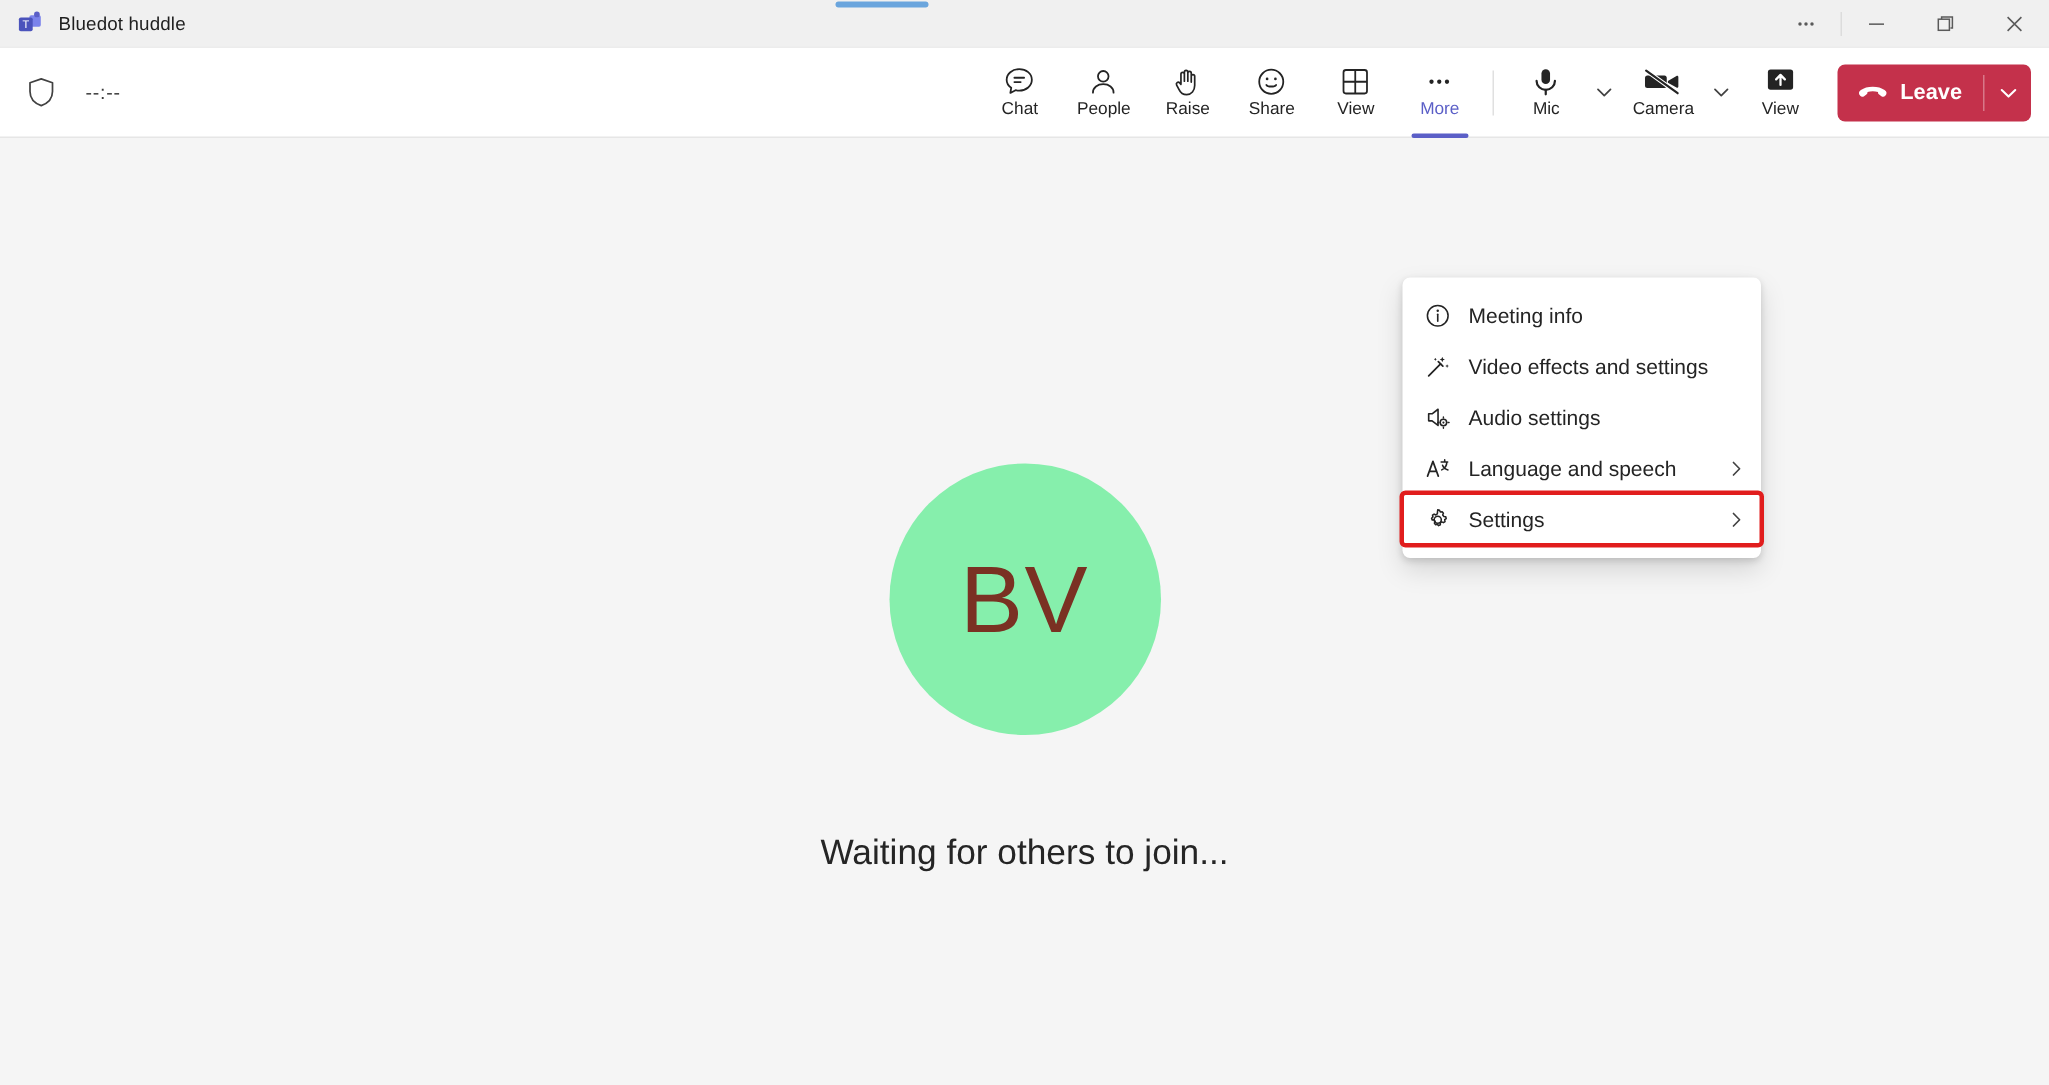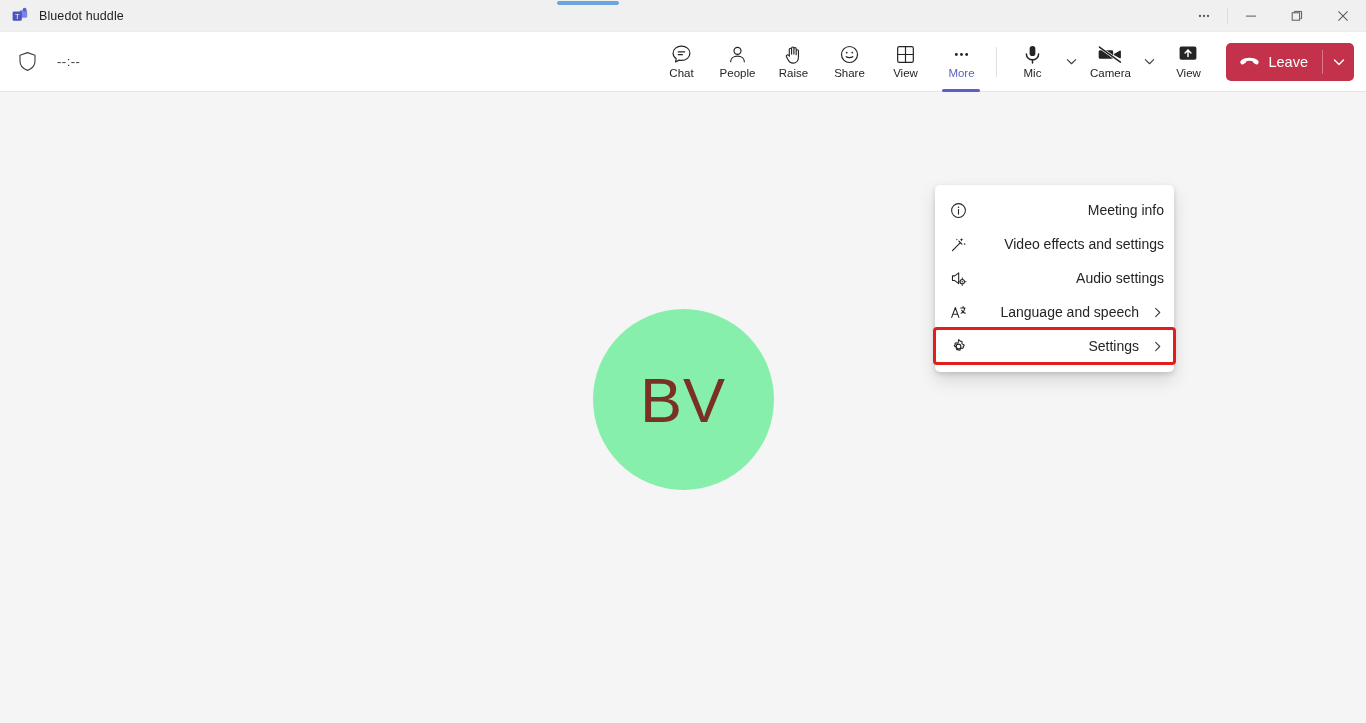--- a/index.html
+++ b/index.html
@@ -114,21 +114,21 @@
     display: flex; align-items: stretch;
     margin: 0 12px 0 10px;
     height: 38px;
     background: #c4314b;
     border-radius: 5px;
     overflow: hidden;
   }
   .leave-main {
     display: flex; align-items: center; gap: 8px;
     padding: 0 14px 0 13px;
-    color: #fff; font-size: 14.5px; font-weight: normal;
+    color: #fff; font-size: 14.5px; font-weight: bold;
     cursor: default;
   }
   .leave-div { width: 1px; background: rgba(255,255,255,.35); margin: 7px 0; }
   .leave-caret {
     width: 31px;
     display: flex; align-items: center; justify-content: center;
     color: #fff; cursor: default;
   }
 
   
@@ -160,21 +160,20 @@
   
   .menu {
     position: absolute;
     left: 935px; top: 93px;
     width: 239px;
     background: #ffffff;
     border-radius: 5px;
     box-shadow: 0 2px 5px rgba(0,0,0,.14), 0 8px 18px rgba(0,0,0,.13);
     padding: 8px 0 9px;
     z-index: 40;
-    text-align: right;
   }
   .mi {
     position: relative;
     height: 34px;
     display: flex; align-items: center;
     padding: 0 10px 0 14px;
     gap: 12px;
     cursor: default;
   }
   .mi .mic { width: 18px; display: flex; align-items: center; justify-content: center; color: #242424; }
@@ -375,20 +374,21 @@
 
   </div>
 </div>
 
 <div class="stage">
 
   <div class="avatar">
     <span class="avatar-initials">BV</span>
   </div>
 
+  <div class="waiting">Waiting for others to join...</div>
 
   <div class="menu">
 
     <div class="mi">
       <span class="mic">
         <svg width="17" height="17" viewBox="0 0 18 18">
           <circle cx="9" cy="9" r="7.3" fill="none" stroke="#242424" stroke-width="1.1"></circle>
           <circle cx="9" cy="5.5" r="0.85" fill="#242424"></circle>
           <path d="M9 7.9 V12.8" stroke="#242424" stroke-width="1.15" stroke-linecap="round"></path>
         </svg>

